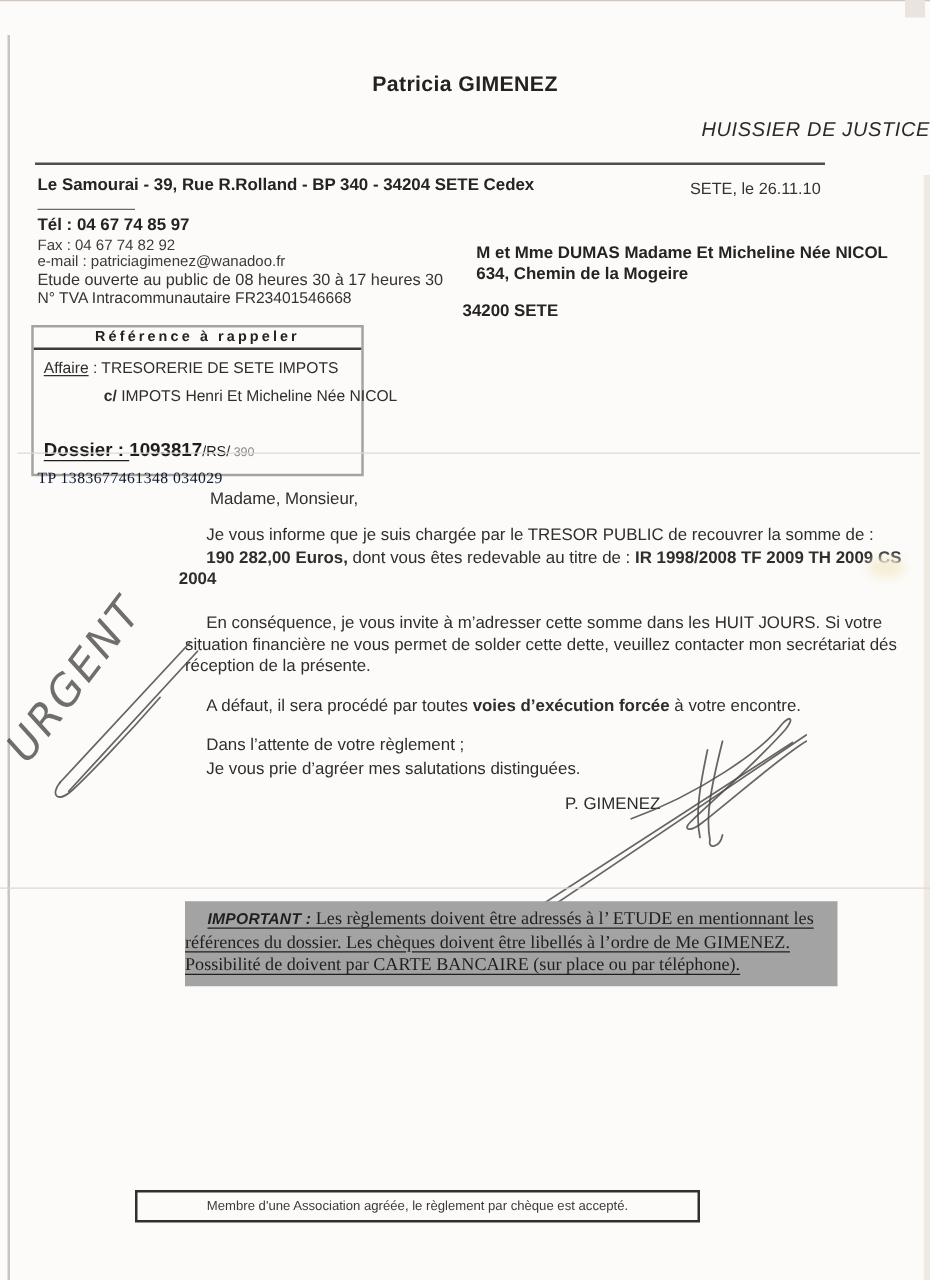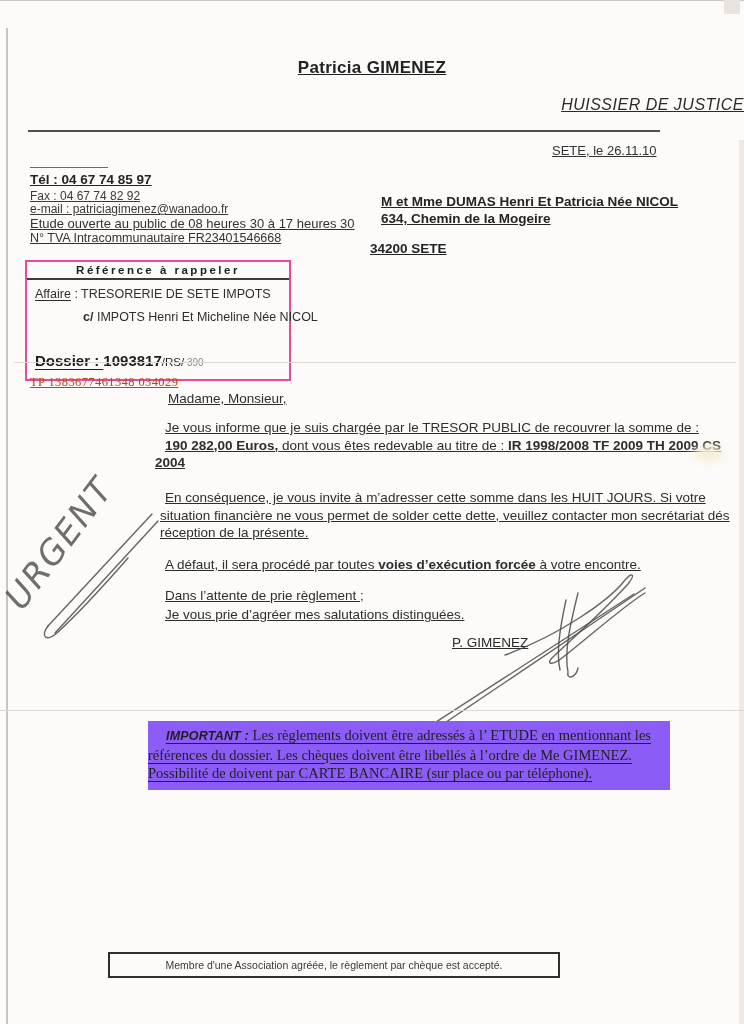--- a/index.html
+++ b/index.html
@@ -1,21 +1,21 @@
 <!DOCTYPE html>
 <html><head>
 <meta charset="utf-8">
 <style>
   html,body{margin:0;padding:0;background:#888;}
   .page{
     position:relative;width:744px;height:1024px;margin:0 auto;
     background:#fcfbf9;overflow:hidden;
     font-family:"Liberation Sans",sans-serif;color:#2e2e2e;
   }
-  .abs{position:absolute;white-space:nowrap;text-decoration:underline;}
+  .abs{position:absolute;white-space:nowrap;}
   .b{font-weight:bold;}
   
   .edge-top{position:absolute;top:0;left:0;width:744px;height:1px;background:#cfc7c0;}
   .edge-left{position:absolute;left:6px;top:28px;width:2px;height:996px;background:#b9b0a9;opacity:.75;}
   .edge-right{position:absolute;right:0;top:140px;width:5px;height:884px;background:#efe9e3;}
   .corner-patch{position:absolute;right:4px;top:0;width:16px;height:14px;background:#e9e4de;}
   .fold{position:absolute;height:1px;background:#ddd7d1;}
   .smudge{position:absolute;left:694px;top:446px;width:30px;height:16px;background:#f5eed6;border-radius:50%;filter:blur(4px);}
   
   .lh-name{top:58px;left:0;width:744px;text-align:center;font-size:17px;font-weight:bold;letter-spacing:.3px;color:#222;}
@@ -27,51 +27,51 @@
   .tel{top:172px;left:30px;font-size:13.5px;font-weight:bold;color:#242424;}
   .fax{top:189px;left:30px;font-size:12px;color:#3a3a3a;}
   .email{top:202px;left:30px;font-size:12px;color:#3a3a3a;}
   .hours{top:216px;left:30px;font-size:13px;color:#333;}
   .tva{top:231px;left:30px;font-size:12.5px;color:#333;}
   
   .rcpt1{top:194px;left:381px;font-size:13.5px;font-weight:bold;color:#242424;}
   .rcpt2{top:211px;left:381px;font-size:13.5px;font-weight:bold;color:#242424;}
   .rcpt3{top:241px;left:370px;font-size:13.5px;font-weight:bold;color:#242424;}
   
-  .refbox{position:absolute;left:25px;top:260px;width:262px;border:2px solid #ec4899;background:#fcfbf9;}
+  .refbox{position:absolute;left:25px;top:260px;width:262px;border:2px solid #a3a3a3;background:#fcfbf9;}
   .refbox-hd{border-bottom:2px solid #3c3c3c;text-align:center;font-size:11.5px;font-weight:bold;letter-spacing:2.5px;padding:2px 0 2px 0;color:#222;}
   .refbox-body{padding:7px 8px 10px 8px;font-size:12.5px;color:#2e2e2e;}
   .ref-affaire{white-space:nowrap;}
   .ref-affaire .u{text-decoration:underline;text-underline-offset:2px;}
   .ref-contra{margin-top:9px;padding-left:48px;white-space:nowrap;}
   .ref-dossier{margin-top:28px;white-space:nowrap;font-size:15px;color:#1e1e1e;}
   .ref-dossier .lbl{font-weight:bold;text-decoration:underline;text-underline-offset:3px;}
   .ref-dossier .num{font-weight:bold;}
   .ref-dossier .suf{font-size:11.5px;}
   .ref-dossier .sml{font-size:10px;color:#8a8a8a;}
   
-  .tp{top:375px;left:30px;font-family:"Liberation Serif",serif;font-size:12.5px;color:#c2410c;letter-spacing:.4px;}
+  .tp{top:375px;left:30px;font-family:"Liberation Serif",serif;font-size:12.5px;color:#0f172a;letter-spacing:.4px;}
   .salut{top:391px;left:168px;font-size:13.5px;}
   .body-line{font-size:13.5px;color:#2e2e2e;}
   .p1{top:419px;left:143px;line-height:17.5px;}
   .p2{top:489px;left:148px;line-height:17.5px;}
   .p3{top:557px;left:148px;}
   .p4{top:588px;left:165px;}
   .p5{top:607px;left:165px;}
   .ind{display:block;padding-left:22px;}
   .ind2{display:block;padding-left:17px;}
-  .noind{display:block;margin-left:12px;}
+  .noind{display:block;}
   .signer{top:635px;left:452px;font-size:13.5px;color:#2a2a2a;}
   
   .sig-svg{position:absolute;left:340px;top:560px;width:404px;height:240px;}
   .urgent-svg{position:absolute;left:0px;top:420px;width:200px;height:240px;}
   .pen{fill:none;stroke:#4a4a4a;stroke-width:1.4;stroke-linecap:round;opacity:.85;}
   .urgent-text{font-family:"DejaVu Sans",sans-serif;font-style:italic;font-size:34px;letter-spacing:2px;fill:#4b4b4b;opacity:.8;}
   
-  .important{position:absolute;left:148px;top:721px;width:518px;background:#8b5cf6;padding:5px 4px 7px 0;
+  .important{position:absolute;left:148px;top:721px;width:518px;background:#a3a3a3;padding:5px 4px 7px 0;
     font-family:"Liberation Serif",serif;font-size:14.5px;color:#1f1f1f;line-height:18.5px;}
   .imp-line{white-space:nowrap;text-decoration:underline;text-underline-offset:3px;text-decoration-thickness:1px;}
   .imp-first{padding-left:18px;}
   .imp-label{font-family:"Liberation Sans",sans-serif;font-weight:bold;font-style:italic;font-size:12.5px;letter-spacing:.2px;}
   
   .footerbox{position:absolute;left:108px;top:952px;width:448px;height:22px;border:2px solid #2f2f2f;
     display:flex;align-items:center;justify-content:center;background:#fcfbf9;}
   .footerbox span{font-size:10.5px;color:#3a3a3a;}
 </style>
 </head>
@@ -81,30 +81,31 @@
 
   <div class="edge-top"></div>
   <div class="edge-left"></div>
   <div class="edge-right"></div>
   <div class="corner-patch"></div>
 
   <div class="abs lh-name">Patricia GIMENEZ</div>
   <div class="abs lh-title">HUISSIER DE JUSTICE</div>
   <div class="rule"></div>
 
+  <div class="abs lh-addr">Le Samourai - 39, Rue R.Rolland - BP 340 - 34204 SETE Cedex</div>
   <div class="abs date">SETE, le 26.11.10</div>
   <div class="mini-rule"></div>
 
   <div class="abs tel">Tél : 04 67 74 85 97</div>
   <div class="abs fax">Fax : 04 67 74 82 92</div>
   <div class="abs email">e-mail : patriciagimenez@wanadoo.fr</div>
   <div class="abs hours">Etude ouverte au public de 08 heures 30 à 17 heures 30</div>
   <div class="abs tva">N° TVA Intracommunautaire FR23401546668</div>
 
-  <div class="abs rcpt1">M et Mme DUMAS Henri Et Patricia Née NICOL</div>
+  <div class="abs rcpt1">M et Mme DUMAS Madame Et Micheline Née NICOL</div>
   <div class="abs rcpt2">634, Chemin de la Mogeire</div>
   <div class="abs rcpt3">34200 SETE</div>
 
   <div class="refbox">
     <div class="refbox-hd">Référence à rappeler</div>
     <div class="refbox-body">
       <div class="ref-affaire"><span class="u">Affaire</span><span> : TRESORERIE DE SETE IMPOTS</span></div>
       <div class="ref-contra"><span class="b">c/</span><span> IMPOTS Henri Et Micheline Née NICOL</span></div>
       <div class="ref-dossier"><span class="lbl">Dossier : </span><span class="num">1093817</span><span class="suf">/RS/</span><span class="sml"> 390</span></div>
     </div>
@@ -124,21 +125,21 @@
   <div class="abs p2 body-line">
     <span class="ind2">En conséquence, je vous invite à m’adresser cette somme dans les HUIT JOURS. Si votre</span>
     <span class="noind">situation financière ne vous permet de solder cette dette, veuillez contacter mon secrétariat dés</span>
     <span class="noind">réception de la présente.</span>
   </div>
 
   <div class="abs p3 body-line">
     <span class="ind2"><span>A défaut, il sera procédé par toutes </span><span class="b">voies d’exécution forcée</span><span> à votre encontre.</span></span>
   </div>
 
-  <div class="abs p4 body-line">Dans l’attente de prie règlement ;</div>
+  <div class="abs p4 body-line">Dans l’attente de votre règlement ;</div>
   <div class="abs p5 body-line">Je vous prie d’agréer mes  salutations distinguées.</div>
   <div class="abs signer">P. GIMENEZ</div>
 
   <svg class="urgent-svg" viewBox="0 420 200 240">
     <text class="urgent-text" x="22" y="612" transform="rotate(-53 22 612)">URGENT</text>
     <path class="pen" d="M 152 514 L 48 626"></path>
     <path class="pen" d="M 158 521 L 55 633"></path>
     <path class="pen" d="M 48 626 C 40 636, 46 643, 58 632 C 70 621, 100 590, 128 558"></path>
   </svg>
 

